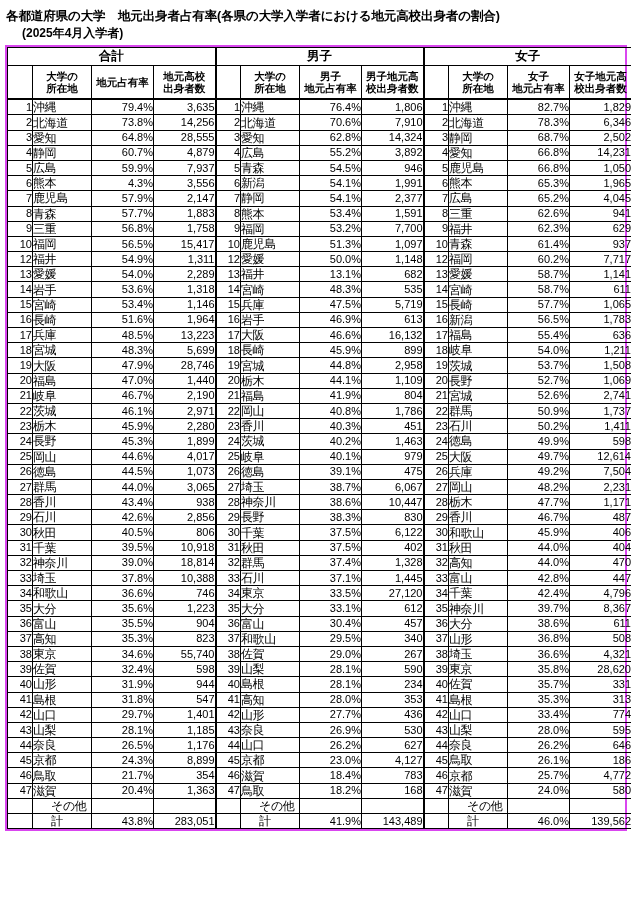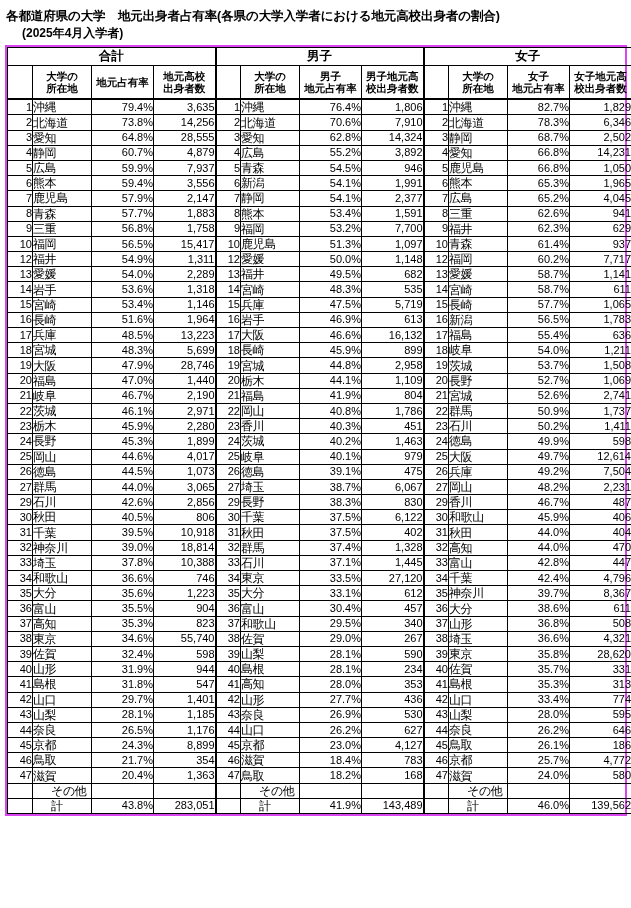--- a/index.html
+++ b/index.html
@@ -288,21 +288,21 @@
             <td class="num">54.5%</td>
             <td class="num">946</td>
             <td class="rank sep-left">5</td>
             <td class="pref">鹿児島</td>
             <td class="num">66.8%</td>
             <td class="num">1,050</td>
           </tr>
           <tr>
             <td class="rank">6</td>
             <td class="pref">熊本</td>
-            <td class="num">59.4%</td>
+            <td class="num">4.3%</td>
             <td class="num">3,556</td>
             <td class="rank sep-left">6</td>
             <td class="pref">新潟</td>
             <td class="num">54.1%</td>
             <td class="num">1,991</td>
             <td class="rank sep-left">6</td>
             <td class="pref">熊本</td>
             <td class="num">65.3%</td>
             <td class="num">1,965</td>
           </tr>
@@ -376,21 +376,21 @@
             <td class="num">60.2%</td>
             <td class="num">7,717</td>
           </tr>
           <tr>
             <td class="rank">13</td>
             <td class="pref">愛媛</td>
             <td class="num">54.0%</td>
             <td class="num">2,289</td>
             <td class="rank sep-left">13</td>
             <td class="pref">福井</td>
-            <td class="num">49.5%</td>
+            <td class="num">13.1%</td>
             <td class="num">682</td>
             <td class="rank sep-left">13</td>
             <td class="pref">愛媛</td>
             <td class="num">58.7%</td>
             <td class="num">1,141</td>
           </tr>
           <tr>
             <td class="rank">14</td>
             <td class="pref">岩手</td>
             <td class="num">53.6%</td>
@@ -578,20 +578,34 @@
             <td class="num">44.0%</td>
             <td class="num">3,065</td>
             <td class="rank sep-left">27</td>
             <td class="pref">埼玉</td>
             <td class="num">38.7%</td>
             <td class="num">6,067</td>
             <td class="rank sep-left">27</td>
             <td class="pref">岡山</td>
             <td class="num">48.2%</td>
             <td class="num">2,231</td>
+          </tr>
+          <tr>
+            <td class="rank">28</td>
+            <td class="pref">香川</td>
+            <td class="num">43.4%</td>
+            <td class="num">938</td>
+            <td class="rank sep-left">28</td>
+            <td class="pref">神奈川</td>
+            <td class="num">38.6%</td>
+            <td class="num">10,447</td>
+            <td class="rank sep-left">28</td>
+            <td class="pref">栃木</td>
+            <td class="num">47.7%</td>
+            <td class="num">1,171</td>
           </tr>
           <tr>
             <td class="rank">29</td>
             <td class="pref">石川</td>
             <td class="num">42.6%</td>
             <td class="num">2,856</td>
             <td class="rank sep-left">29</td>
             <td class="pref">長野</td>
             <td class="num">38.3%</td>
             <td class="num">830</td>

